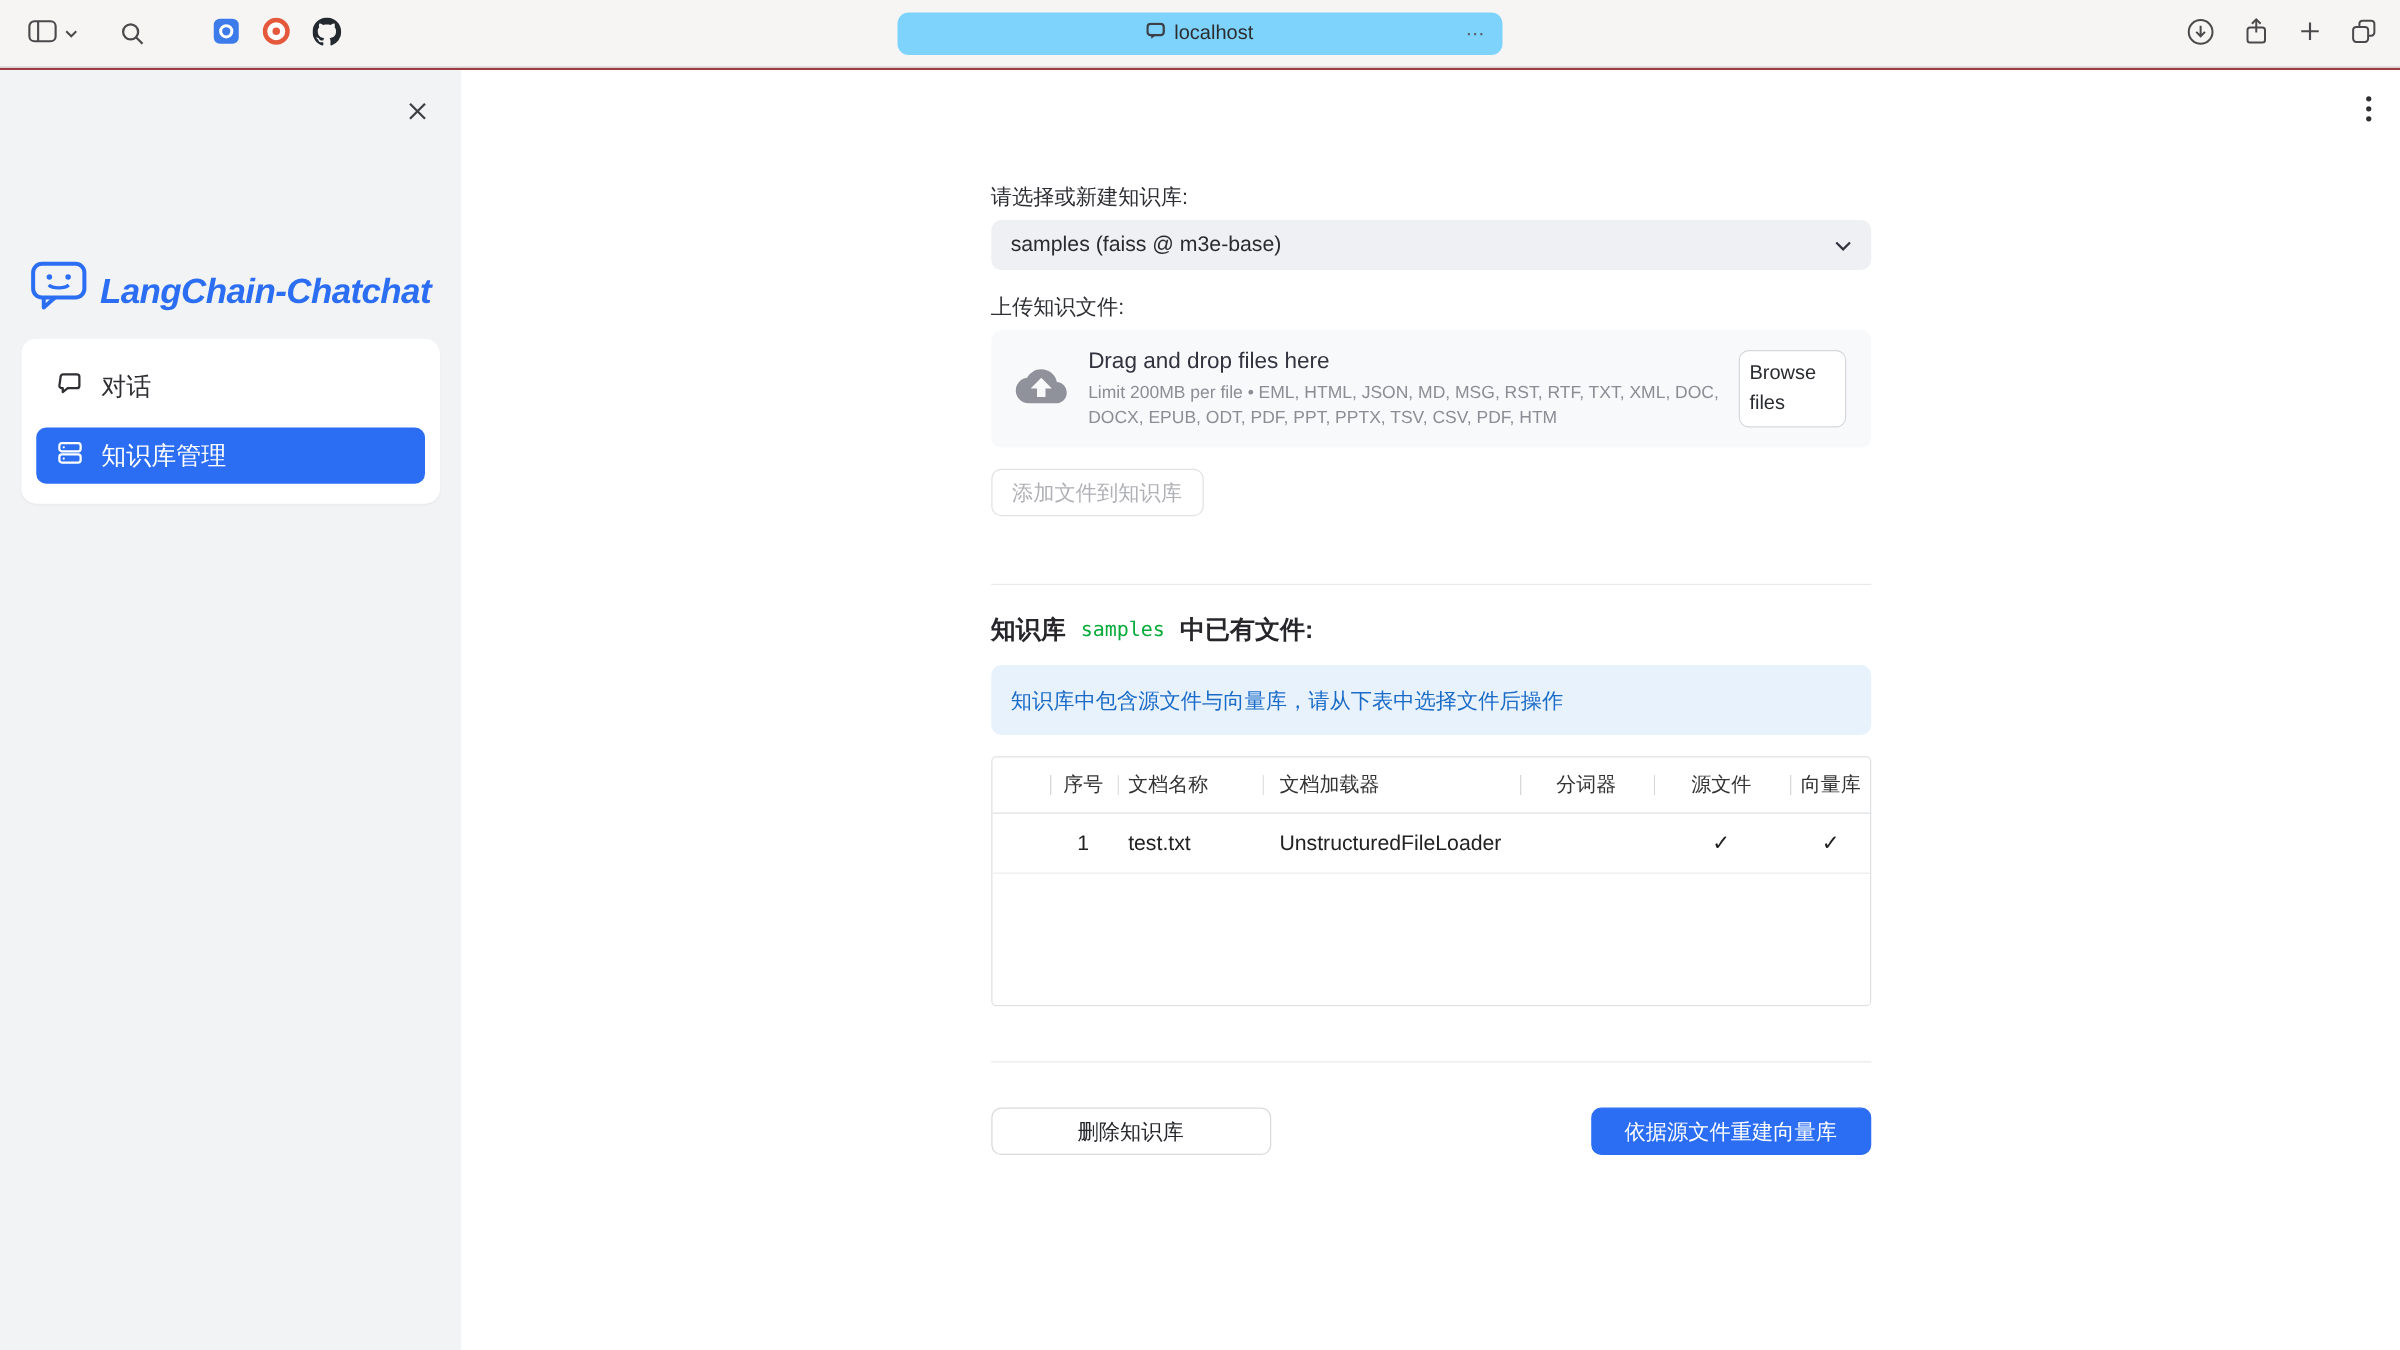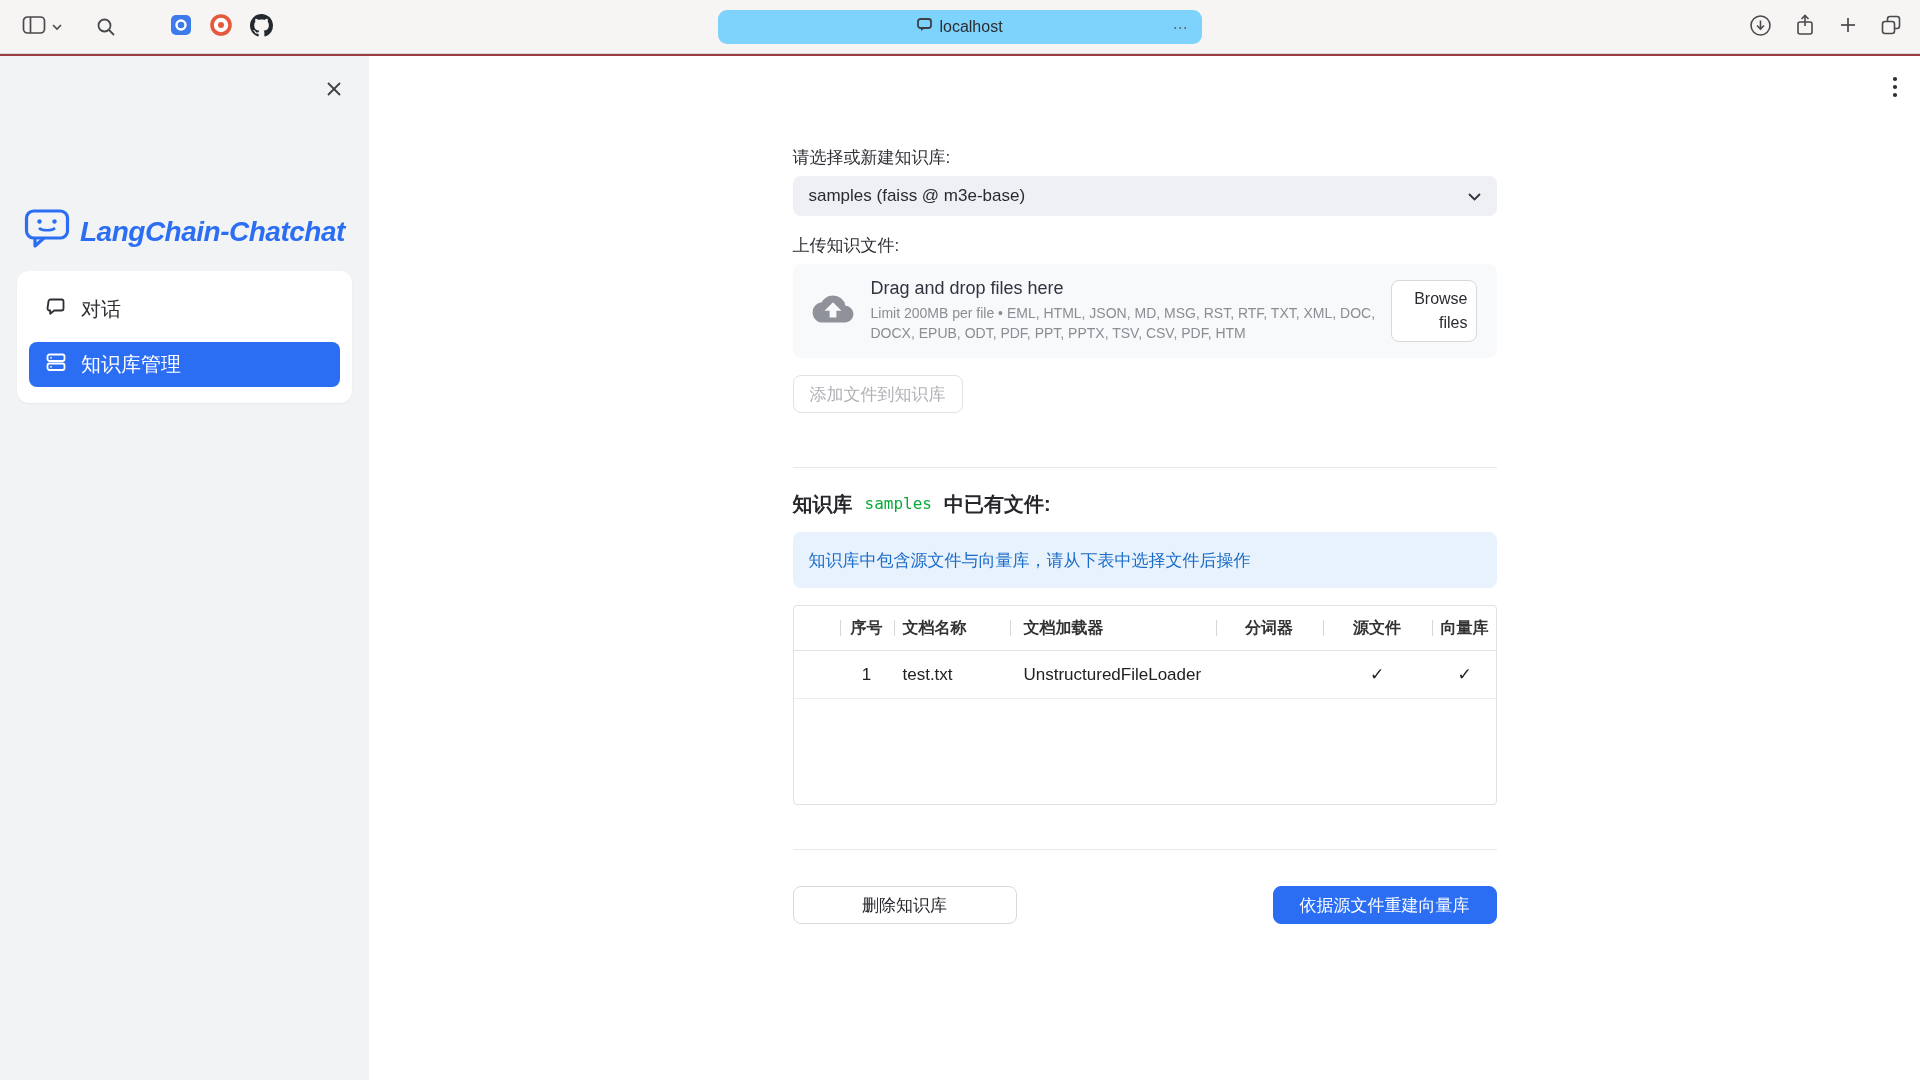--- a/index.html
+++ b/index.html
@@ -53,42 +53,42 @@
   .selectbox{margin-top:8px;height:40px;background:#eef0f4;border-radius:8px;display:flex;
     align-items:center;justify-content:space-between;padding:0 16px;font-size:17px;color:#2a2b30;cursor:pointer}
   .upload-label{margin-top:20px}
 
   .dropzone{margin-top:8px;height:94px;background:#f8f9fb;border-radius:8px;display:flex;
     align-items:center;padding:0 20px 0 18px}
   .drop-text{margin-left:16px;display:flex;flex-direction:column;gap:5px}
   .drop-title{font-size:18px;color:#31333f}
   .drop-limit{font-size:14px;line-height:1.4;color:#8a8d93;max-width:520px}
   .browse-btn{margin-left:auto;width:86px;padding:6px 8px;background:#fff;border:1px solid #d6d8db;
-    border-radius:8px;font-size:16px;line-height:1.5;color:#2b2c31;text-align:right}
+    border-radius:8px;font-size:16px;line-height:1.5;color:#2b2c31;text-align:left}
 
   .btn{display:inline-flex;align-items:center;justify-content:center;height:38px;padding:0 16px;
     border-radius:8px;border:1px solid #d9dadd;background:#fff;font-size:17px;color:#27282d}
   .btn.disabled{color:#b0b1b6;border-color:#e1e2e5;cursor:default}
   .btn.primary{background:var(--primary);border-color:var(--primary);color:#fff}
   .add-btn{margin-top:17px}
 
   .divider{height:1px;background:#e9e9ec;margin-top:54px}
   .divider.second{margin-top:44px}
 
   .kb-title{margin-top:24px;display:flex;align-items:flex-start;gap:12px;font-size:20px;line-height:24px;
     font-weight:700;color:#26262b}
   .kb-title code{font-family:"DejaVu Sans Mono","Liberation Mono",monospace;font-size:16px;
     font-weight:500;color:var(--code-green)}
 
   .info-box{margin-top:16px;height:56px;background:var(--info-bg);border-radius:8px;display:flex;
     align-items:center;padding:0 16px;color:var(--info-text);font-size:17px;font-weight:400}
 
   .table{margin-top:17px;height:200px;border:1px solid #e0e1e4;border-radius:4px;overflow:hidden;background:#fff}
   .thead,.trow{display:grid;grid-template-columns:46px 54px 116px 206px 107px 109px 66px;align-items:center}
-  .thead{height:45px;border-bottom:1px solid #e0e1e4;font-size:16px;font-weight:700;color:#333}
+  .thead{height:45px;border-bottom:1px solid #e0e1e4;font-size:16px;font-weight:400;color:#333}
   .trow{height:48px;border-bottom:1px solid #ededf0;font-size:17px;color:#222}
   .th,.td{text-align:center;position:relative;white-space:nowrap;overflow:hidden}
   .th.left,.td.left{text-align:left;padding-left:9px}
   .th.left2,.td.left2{text-align:left;padding-left:14px}
   .th + .th::before{content:"";position:absolute;left:0;top:50%;transform:translateY(-50%);
     width:1px;height:16px;background:#d6d7da}
 
   .actions{margin-top:24px;display:grid;grid-template-columns:repeat(4,1fr);gap:17px}
   .actions .btn{width:100%;padding:0 6px}
 

